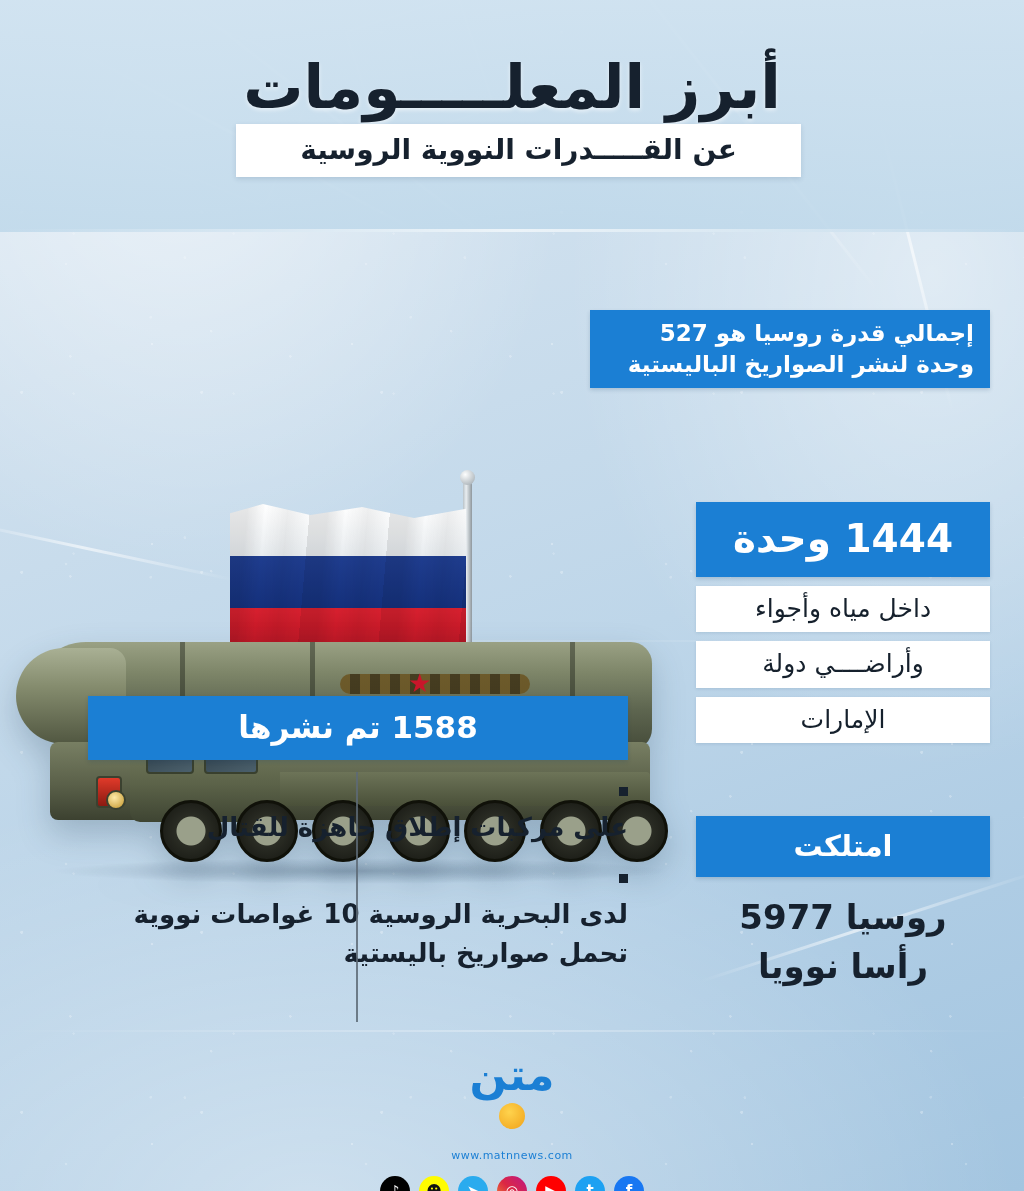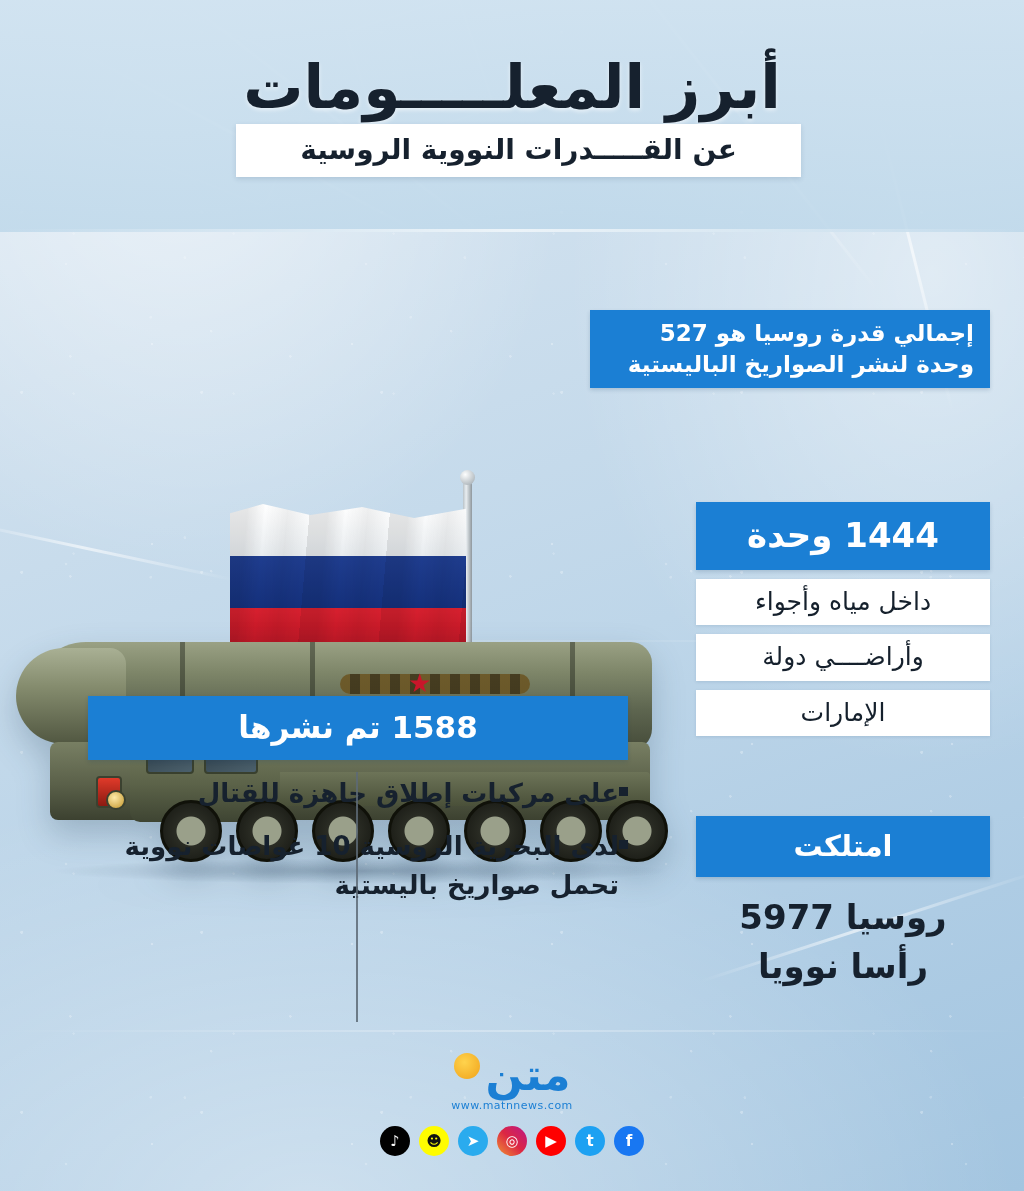--- a/index.html
+++ b/index.html
@@ -308,21 +308,21 @@
 
   
   .block-1444 {
     position: absolute;
     right: 34px;
     top: 270px;
     width: 294px;
     direction: rtl;
   }
   .block-1444 .blue-bar {
-    font-size: 34px;
+    font-size: 39px;
     padding: 11px 10px;
   }
   .block-1444 .white-line {
     font-size: 25px;
     margin-top: 9px;
   }
 
   
   .block-1588 {
     position: absolute;
@@ -331,23 +331,24 @@
     width: 540px;
     direction: rtl;
   }
   .block-1588 .blue-bar {
     font-size: 31px;
     padding: 11px 14px;
   }
   .bullet-list { margin-top: 14px; }
   .bullet-item {
     display: flex;
+    flex-direction: column;
     align-items: flex-start;
     justify-content: flex-start;
-    gap: 0;
+    gap: 12px;
     margin-bottom: 14px;
     direction: rtl;
   }
   .bullet-sq {
     width: 9px; height: 9px;
     background: #16212e;
     margin-top: 13px;
     flex: 0 0 auto;
   }
   .bullet-text {
@@ -399,21 +400,21 @@
     height: 150px;
     z-index: 4;
     display: flex;
     flex-direction: column;
     align-items: center;
     justify-content: flex-start;
     padding-top: 12px;
   }
   .logo {
     display: flex;
-    flex-direction: row;
+    flex-direction: column;
     align-items: center;
     gap: 6px;
     color: #1b7fd4;
     font-weight: bold;
     direction: rtl;
   }
   .logo-word {
     font-size: 44px;
     line-height: 1;
     letter-spacing: -1px;

